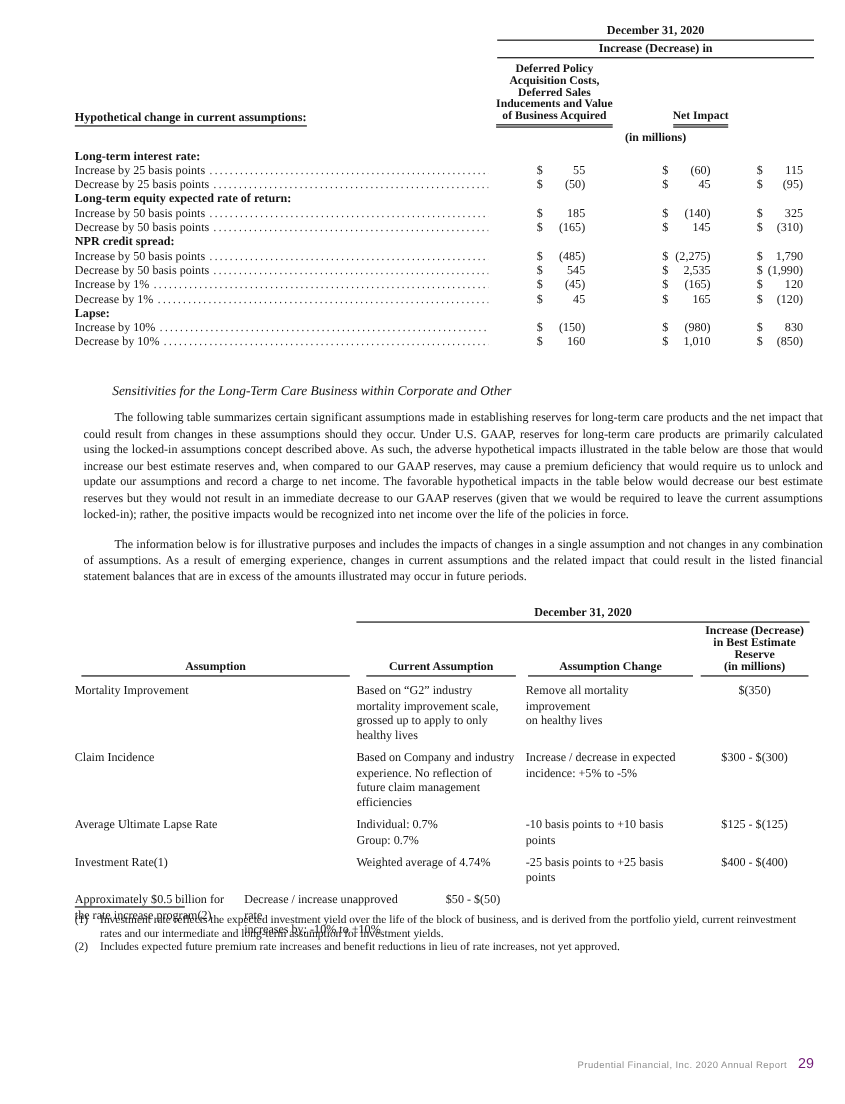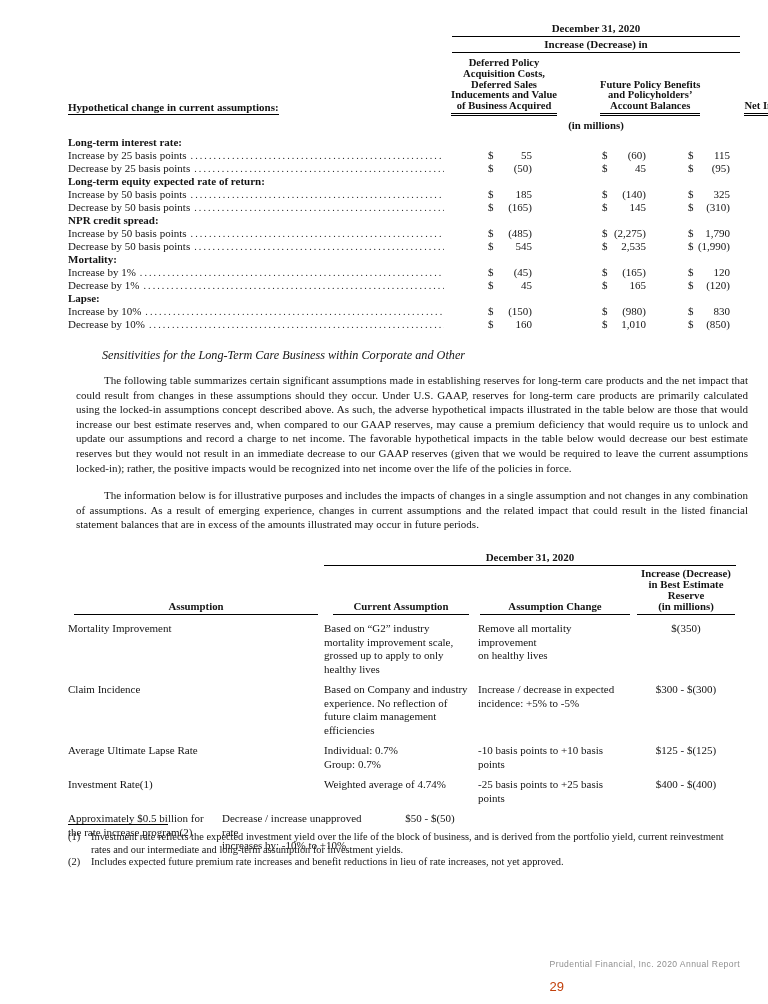--- a/index.html
+++ b/index.html
@@ -58,23 +58,23 @@
 
   
   #footnotes{left:68px;top:824px;width:672px;}
   .fn-rule{width:100px;border-top:1px solid #000;margin-bottom:6px;}
   .fn{display:flex;font-size:10.4px;line-height:12.6px;}
   .fn-num{flex:none;width:23px;}
   .fn-text{flex:1;}
 
   
   #footer{right:28px;top:959px;display:flex;align-items:baseline;gap:10px;
-          font-family:"Liberation Sans", sans-serif;flex-direction:column;}
+          font-family:"Liberation Sans", sans-serif;}
   .footer-label{font-size:8.6px;color:#8f8f8f;letter-spacing:0.4px;}
-  .footer-page{font-size:13px;color:#c2410c;}
+  .footer-page{font-size:13px;color:#701a75;}
 </style>
 </head>
 <body>
 
 <div id="table1" class="abs">
   <div class="t1-header">
     <div class="t1-hleft">
       <span class="t1-rowhead">Hypothetical change in current assumptions:</span>
     </div>
     <div class="t1-hright">
@@ -83,27 +83,20 @@
       <div class="t1-cols">
           <div class="t1-colcell t1c1">
             <div class="t1-colinner">
               <div class="t1-colline">Deferred Policy</div>
               <div class="t1-colline">Acquisition Costs,</div>
               <div class="t1-colline">Deferred Sales</div>
               <div class="t1-colline">Inducements and Value</div>
               <div class="t1-colline">of Business Acquired</div>
             </div>
           </div>
-          <div class="t1-colcell t1c2">
-            <div class="t1-colinner">
-              <div class="t1-colline">Future Policy Benefits</div>
-              <div class="t1-colline">and Policyholders’</div>
-              <div class="t1-colline">Account Balances</div>
-            </div>
-          </div>
           <div class="t1-colcell t1c3">
             <div class="t1-colinner">
               <div class="t1-colline">Net Impact</div>
             </div>
           </div>
         </div>
       <div class="t1-inmill">(in millions)</div>
     </div>
   </div>
   <div class="t1-body">
@@ -257,25 +250,20 @@
           <div class="money">
             <span class="s">$</span>
             <span class="v">2,535</span>
           </div>
         </div>
         <div class="t1c3">
           <div class="money">
             <span class="s">$</span>
             <span class="v">(1,990)</span>
           </div>
-        </div>
-      </div>
-      <div class="t1-row group">
-        <div class="t1-lab">
-          <span class="t1-labtext">Mortality:</span>
         </div>
       </div>
       <div class="t1-row">
         <div class="t1-lab">
           <span class="t1-labtext">Increase by 1%</span>
           <span class="dots"></span>
         </div>
         <div class="t1c1">
           <div class="money">
             <span class="s">$</span>

